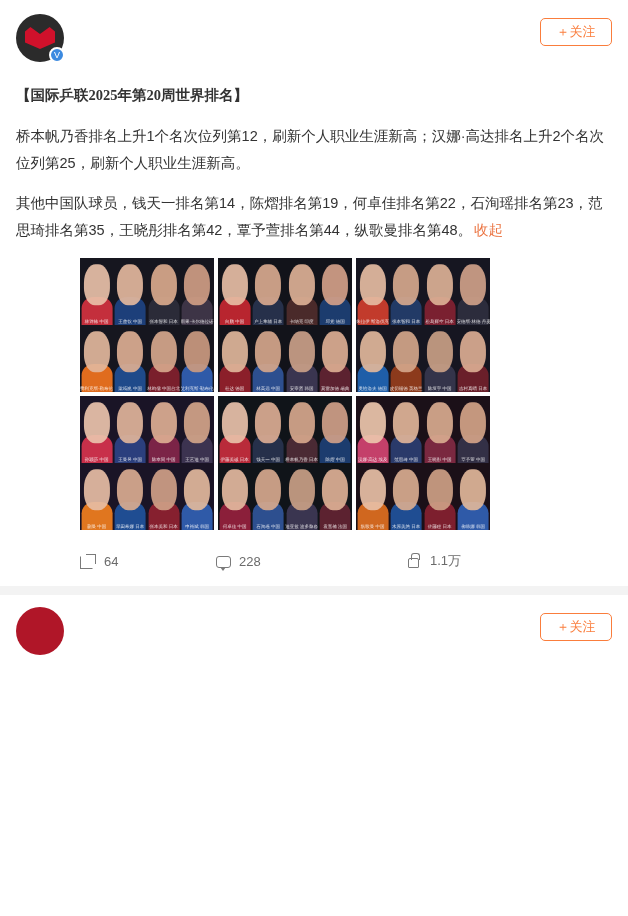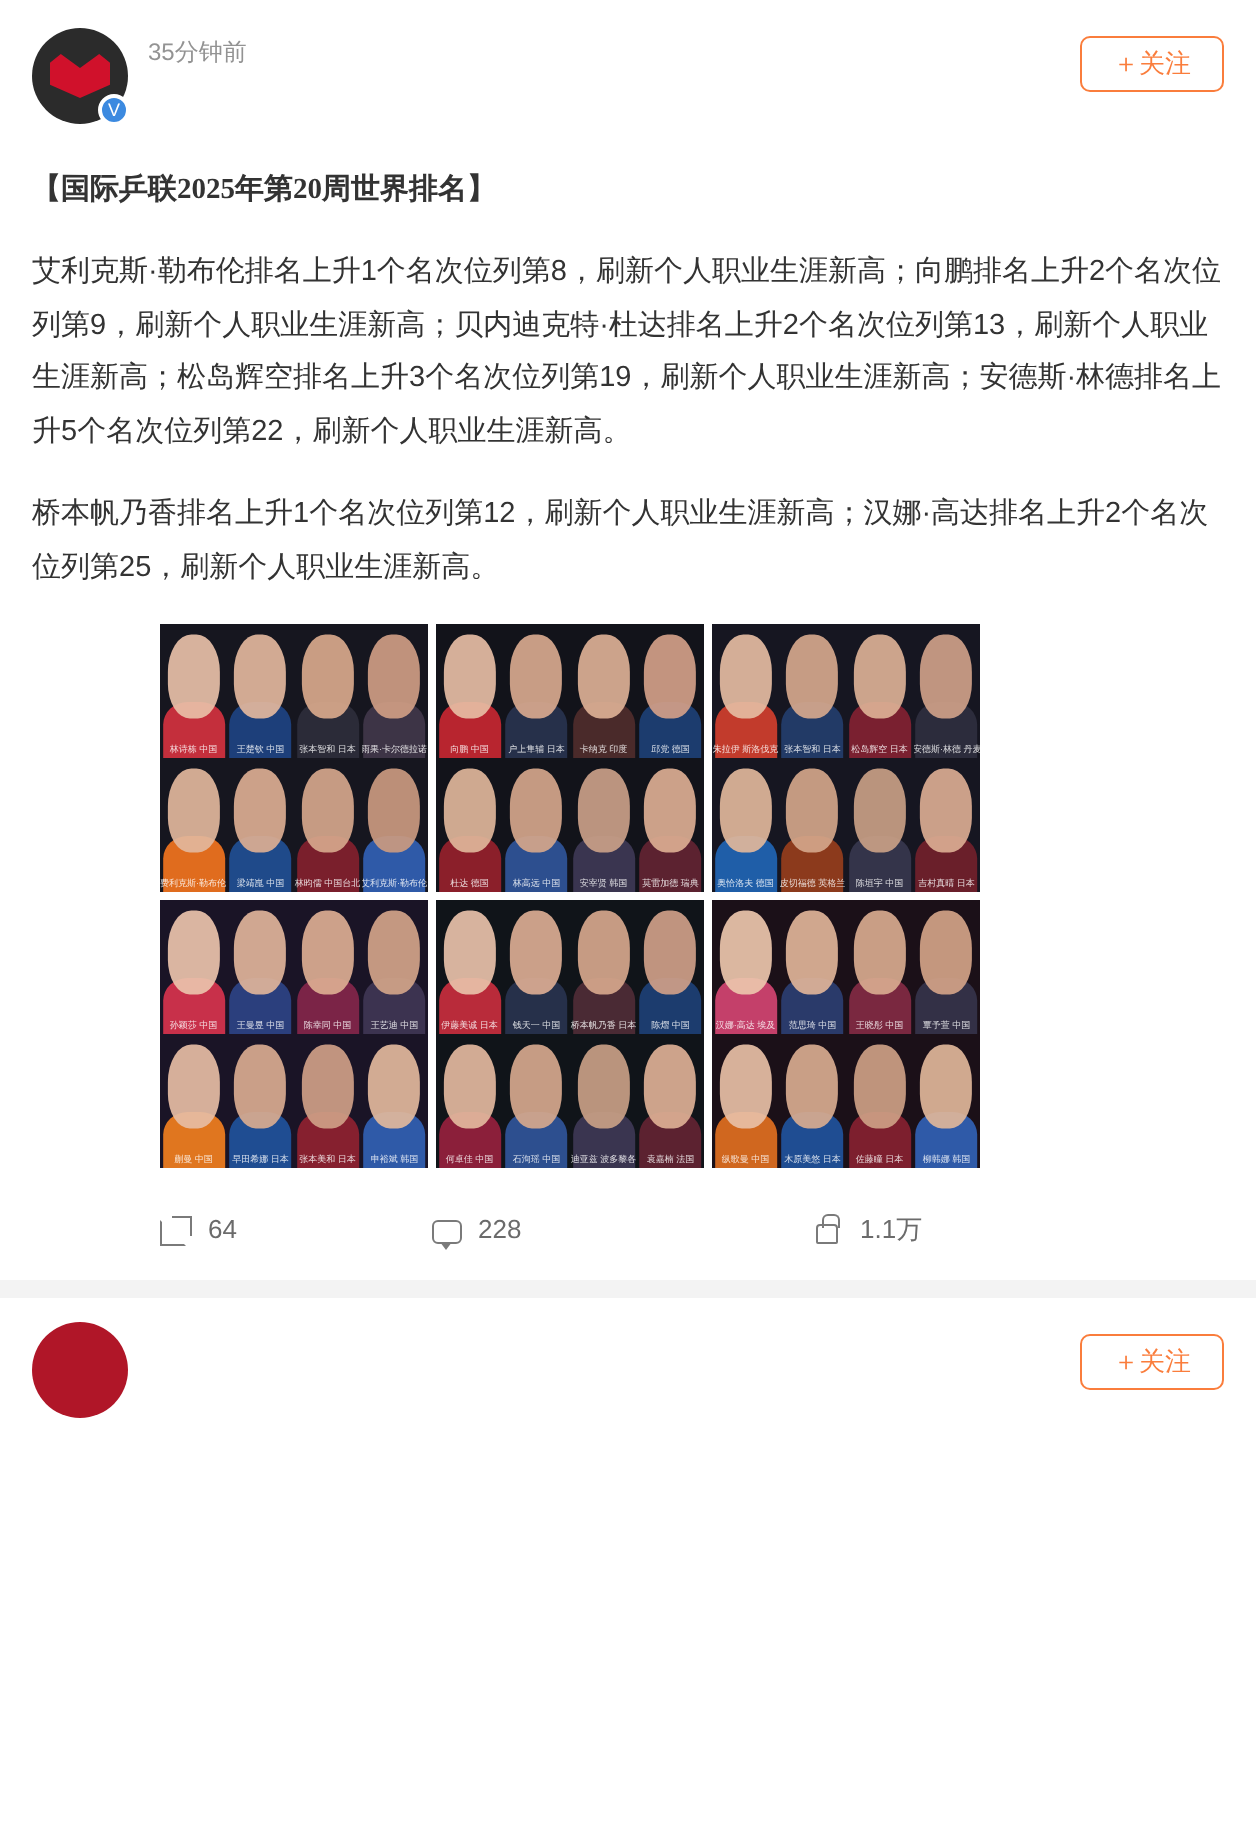--- a/index.html
+++ b/index.html
@@ -337,30 +337,29 @@
 
   <div class="post-header">
     <div class="avatar-wrap">
       <div class="avatar">
         <span class="logo-shape"></span>
       </div>
       <span class="verified-badge blue">V</span>
     </div>
 
     <div class="header-text">
-      <div class="timestamp">35分钟前</div>
     </div>
 
     <div class="follow-button">＋关注</div>
   </div>
 
   <div class="post-body">
     <p class="title-line">【国际乒联2025年第20周世界排名】</p>
-    <p>艾利克斯·勒布伦排名上升1个名次位列第8，刷新个人职业生涯新高；向鹏排名上升2个名次位列第9，刷新个人职业生涯新高；贝内迪克特·杜达排名上升2个名次位列第13，刷新个人职业生涯新高；松岛辉空排名上升3个名次位列第19，刷新个人职业生涯新高；安德斯·林德排名上升5个名次位列第22，刷新个人职业生涯新高。</p>
     <p>桥本帆乃香排名上升1个名次位列第12，刷新个人职业生涯新高；汉娜·高达排名上升2个名次位列第25，刷新个人职业生涯新高。</p>
+    <p><span>其他中国队球员，钱天一排名第14，陈熠排名第19，何卓佳排名第22，石洵瑶排名第23，范思琦排名第35，王晓彤排名第42，覃予萱排名第44，纵歌曼排名第48。</span><span class="collapse-link">收起</span></p>
   </div>
 
   <div class="image-grid" id="image-grid">
       <div class="grid-cell" style="background: rgb(22, 22, 31);">
         <div class="poster">
           <div class="poster-row">
             <div class="p-cell">
               <span class="p-body" style="background: rgb(196, 47, 60);"></span>
               <span class="p-face" style="background: rgb(232, 192, 168);"></span>
               <span class="p-label">林诗栋 中国</span>

